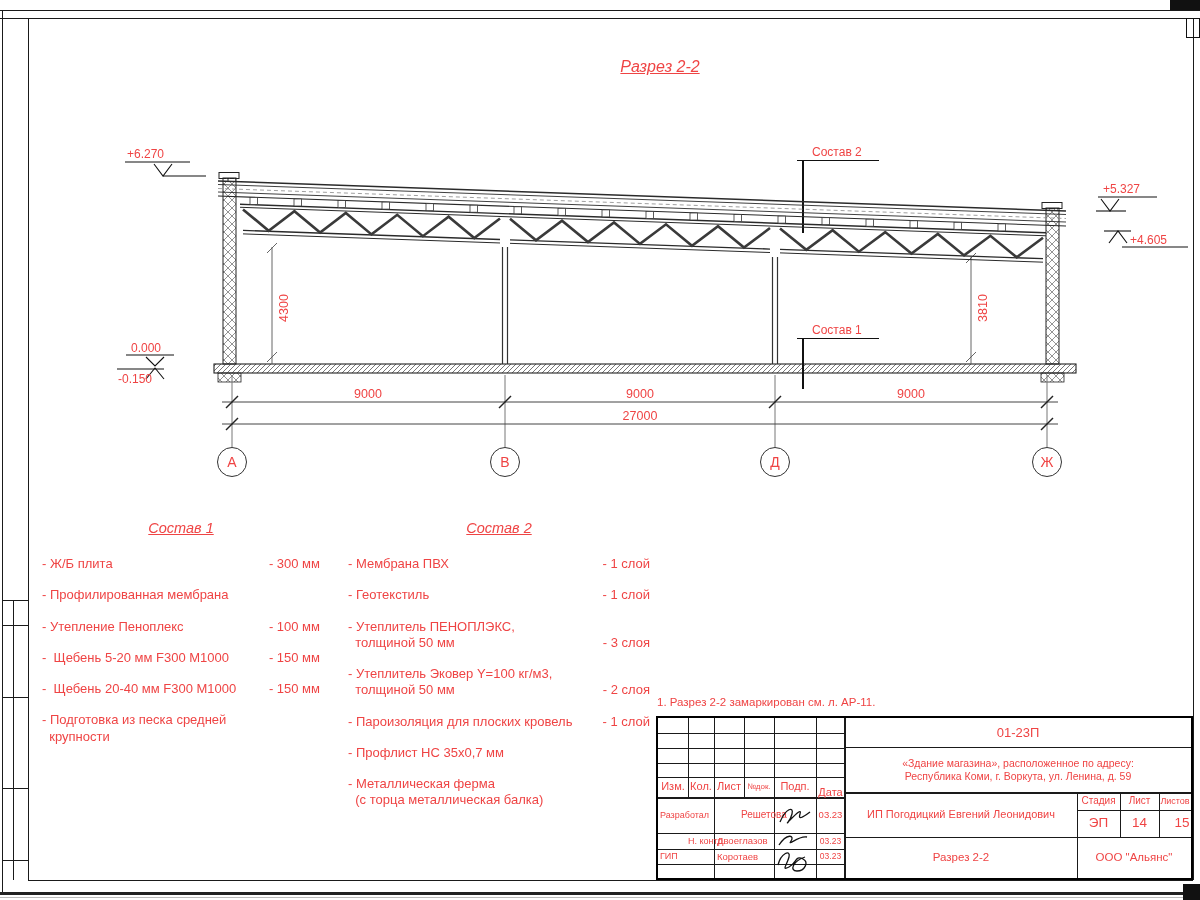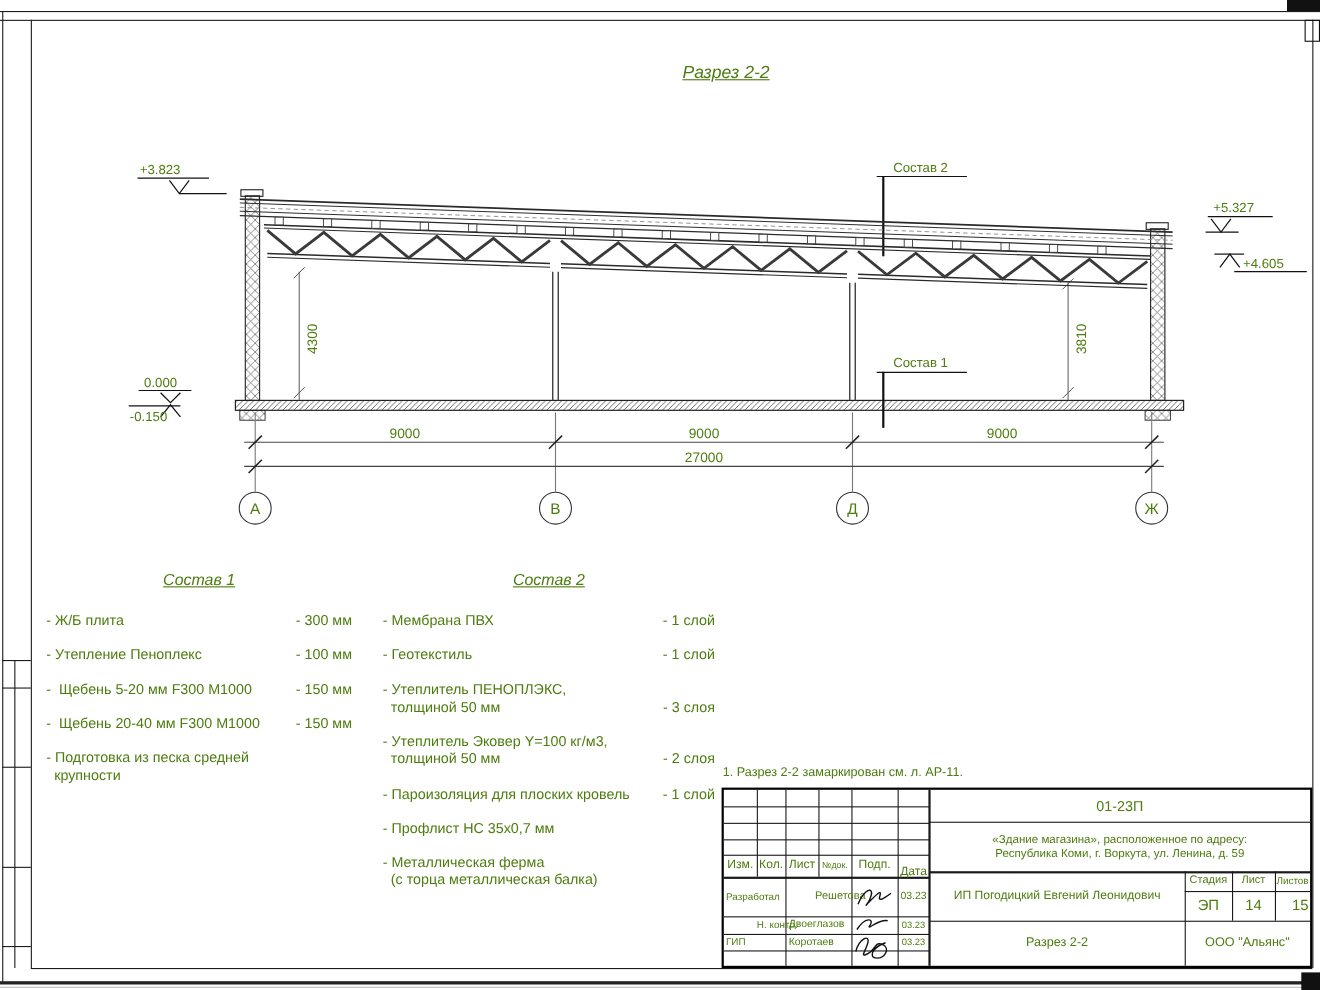--- a/index.html
+++ b/index.html
@@ -1,17 +1,17 @@
 <!DOCTYPE html>
 <html><head>
 <meta charset="utf-8">
 <style>
   html,body{margin:0;padding:0;background:#e8e8e8;}
   .page{position:relative;width:1200px;height:900px;background:#fff;overflow:hidden;
-        font-family:"Liberation Sans",sans-serif;color:#4d7c0f;}
+        font-family:"Liberation Sans",sans-serif;color:#ef4444;}
   .abs{position:absolute;}
   .h{position:absolute;background:#1a1a1a;height:1px;}
   .v{position:absolute;background:#1a1a1a;width:1px;}
   .lbl{position:absolute;font-size:12px;white-space:nowrap;}
   .dim{position:absolute;font-size:12.5px;text-align:center;white-space:nowrap;}
   .rot{transform:rotate(-90deg);}
   .axis{position:absolute;width:30px;height:30px;border:1.3px solid #333;border-radius:50%;
         background:#fff;display:flex;align-items:center;justify-content:center;
         font-size:14px;box-sizing:border-box;}
   .ptitle{position:absolute;font-size:16px;font-style:italic;text-decoration:underline;
@@ -179,21 +179,21 @@
         <line x1="510" y1="243.33018867924528" x2="770" y2="252.52830188679246" stroke="#2a2a2a" stroke-width="1"></line>
         <polyline points="510.0,218.8 536.0,240.3 562.0,220.7 588.0,242.1 614.0,222.5 640.0,243.9 666.0,224.3 692.0,245.8 718.0,226.2 744.0,247.6 770.0,228.0" fill="none" stroke="#3a3a3a" stroke-width="2.6"></polyline>
         <line x1="780" y1="249.3820754716981" x2="1043" y2="258.686320754717" stroke="#2a2a2a" stroke-width="1.3"></line>
         <line x1="780" y1="252.8820754716981" x2="1043" y2="262.186320754717" stroke="#2a2a2a" stroke-width="1"></line>
         <polyline points="780.0,228.4 806.3,249.8 832.6,230.2 858.9,251.7 885.2,232.1 911.5,253.5 937.8,234.0 964.1,255.4 990.4,235.8 1016.7,257.3 1043.0,237.7" fill="none" stroke="#3a3a3a" stroke-width="2.6"></polyline>
       </g>
   </svg>
 
   <div class="ptitle" style="left:560px;top:58px;width:200px;">Разрез 2-2</div>
 
-  <div class="lbl" style="left:127px;top:147px;">+3.823</div>
+  <div class="lbl" style="left:127px;top:147px;">+6.270</div>
   <div class="lbl" style="left:1103px;top:182px;">+5.327</div>
   <div class="lbl" style="left:1130px;top:233px;">+4.605</div>
   <div class="lbl" style="left:131px;top:341px;">0.000</div>
   <div class="lbl" style="left:118px;top:372px;">-0.150</div>
 
   <div class="lbl" style="left:812px;top:145px;">Состав 2</div>
   <div class="lbl" style="left:812px;top:323px;">Состав 1</div>
 
   <div class="dim rot" style="left:264px;top:301px;width:40px;height:14px;">4300</div>
   <div class="dim rot" style="left:963px;top:301px;width:40px;height:14px;">3810</div>
@@ -206,20 +206,24 @@
   <div class="axis" style="left:217px;top:447px;">А</div>
   <div class="axis" style="left:490px;top:447px;">В</div>
   <div class="axis" style="left:760px;top:447px;">Д</div>
   <div class="axis" style="left:1032px;top:447px;">Ж</div>
 
   <div class="comp" style="left:42px;top:520px;width:278px;">
     <div class="comp-title">Состав 1</div>
     <div class="crow">
         <span class="nm">- Ж/Б плита</span>
         <span class="val">- 300 мм</span>
+      </div>
+    <div class="crow">
+        <span class="nm">- Профилированная мембрана</span>
+        <span class="val"></span>
       </div>
     <div class="crow">
         <span class="nm">- Утепление Пеноплекс</span>
         <span class="val">- 100 мм</span>
       </div>
     <div class="crow">
         <span class="nm">-  Щебень 5-20 мм F300 М1000</span>
         <span class="val">- 150 мм</span>
       </div>
 

